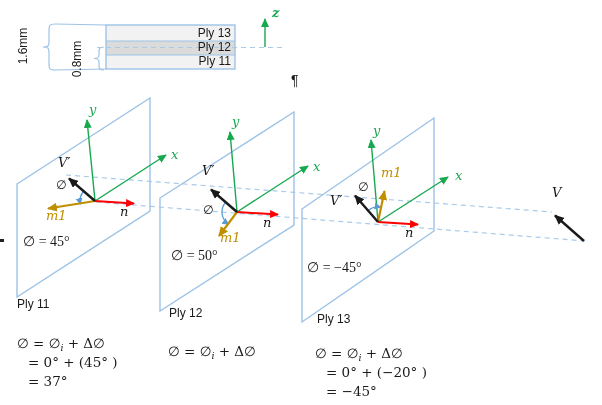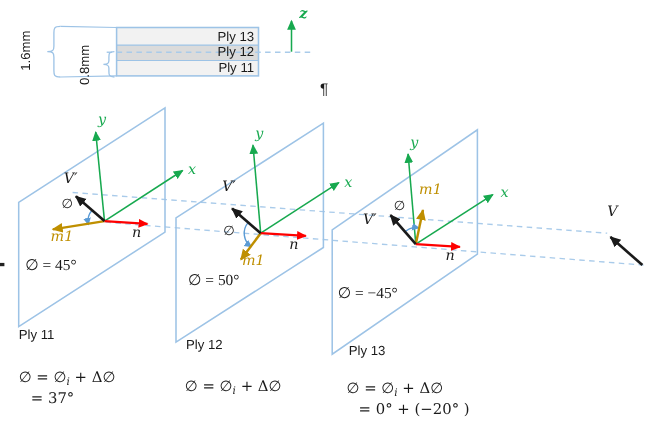--- a/index.html
+++ b/index.html
@@ -136,20 +136,21 @@
   <div class="txt veclab green" style="left:89px;top:103px;">y</div>
   <div class="txt veclab green" style="left:171px;top:148px;">x</div>
   <div class="txt veclab" style="left:58px;top:156px;">V′</div>
   <div class="txt phi" style="left:56px;top:179px;">∅</div>
   <div class="txt veclab gold" style="left:46px;top:209px;">m1</div>
   <div class="txt veclab" style="left:120px;top:205px;">n</div>
   <div class="txt angval" style="left:23px;top:234px;">∅ = 45°</div>
   <div class="txt sans" style="left:17px;top:298px;">Ply 11</div>
   <div class="fblock" style="left:17px;top:334px;">
     <div class="fline"><span>∅ = ∅</span><span class="sub">i</span><span> + Δ∅</span></div>
+    <div class="fline indent">= 0° + (45° )</div>
     <div class="fline indent">= 37°</div>
   </div>
 
   <div class="txt veclab green" style="left:232px;top:115px;">y</div>
   <div class="txt veclab green" style="left:313px;top:160px;">x</div>
   <div class="txt veclab" style="left:202px;top:164px;">V′</div>
   <div class="txt phi" style="left:203px;top:204px;">∅</div>
   <div class="txt veclab gold" style="left:220px;top:231px;">m1</div>
   <div class="txt veclab" style="left:263px;top:216px;">n</div>
   <div class="txt angval" style="left:171px;top:248px;">∅ = 50°</div>
@@ -162,17 +163,18 @@
   <div class="txt veclab green" style="left:455px;top:169px;">x</div>
   <div class="txt veclab" style="left:330px;top:194px;">V′</div>
   <div class="txt phi" style="left:358px;top:181px;">∅</div>
   <div class="txt veclab gold" style="left:381px;top:166px;">m1</div>
   <div class="txt veclab" style="left:405px;top:226px;">n</div>
   <div class="txt angval" style="left:307px;top:260px;">∅ = −45°</div>
   <div class="txt sans" style="left:317px;top:313px;">Ply 13</div>
   <div class="fblock" style="left:315px;top:344px;">
     <div class="fline"><span>∅ = ∅</span><span class="sub">i</span><span> + Δ∅</span></div>
     <div class="fline indent">= 0° + (−20° )</div>
+    <div class="fline indent">= −45°</div>
   </div>
 
   <div class="txt veclab" style="left:552px;top:186px;">V</div>
 
 </div>
 
 </body></html>

